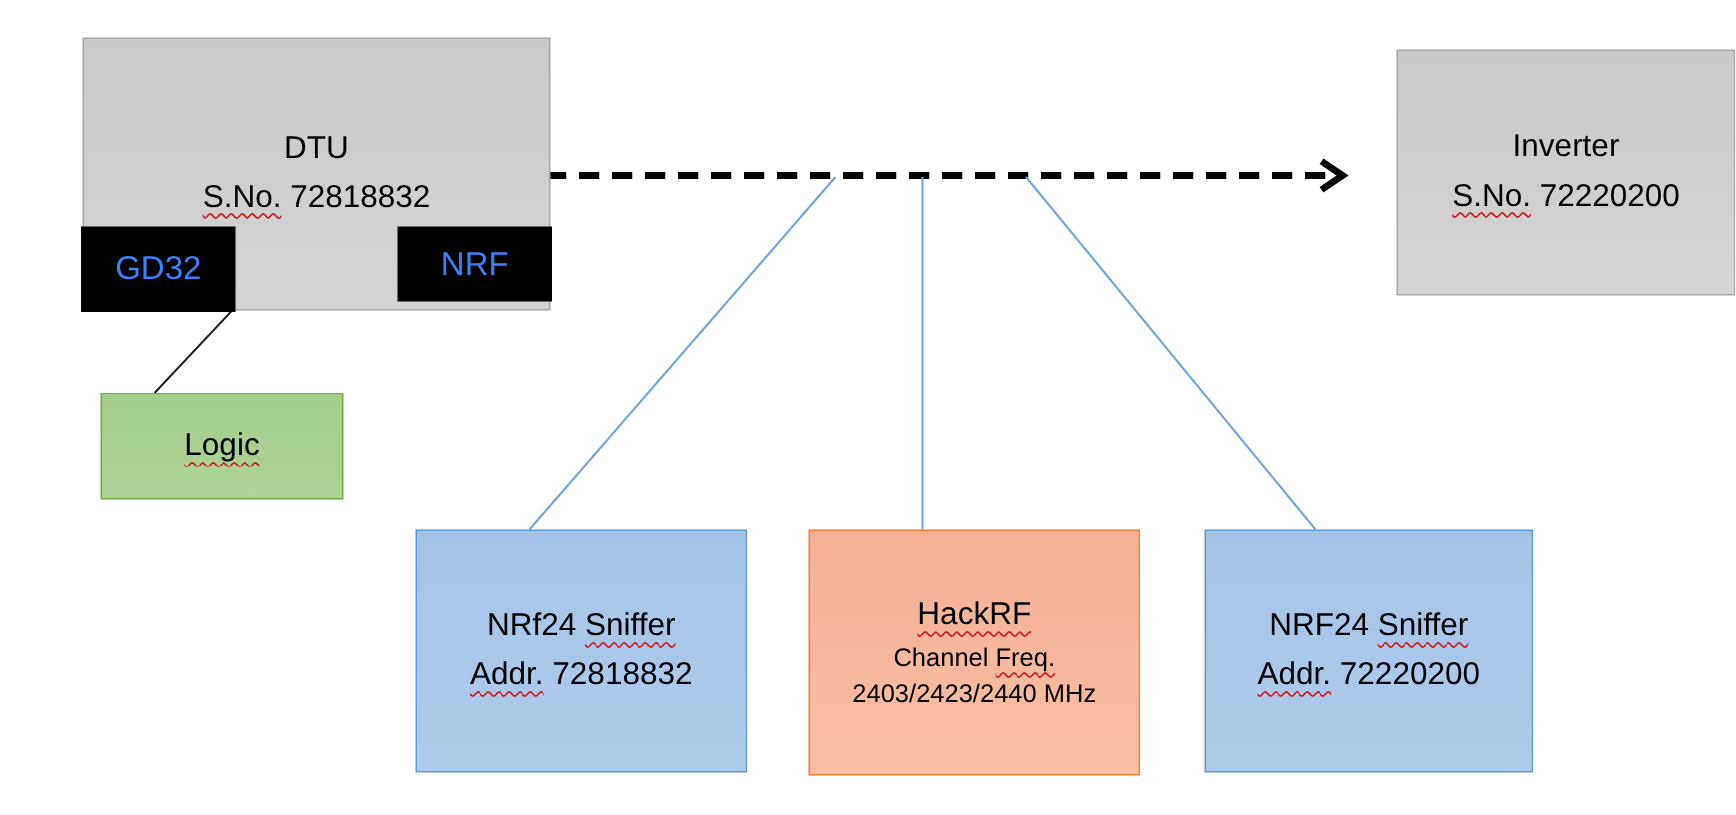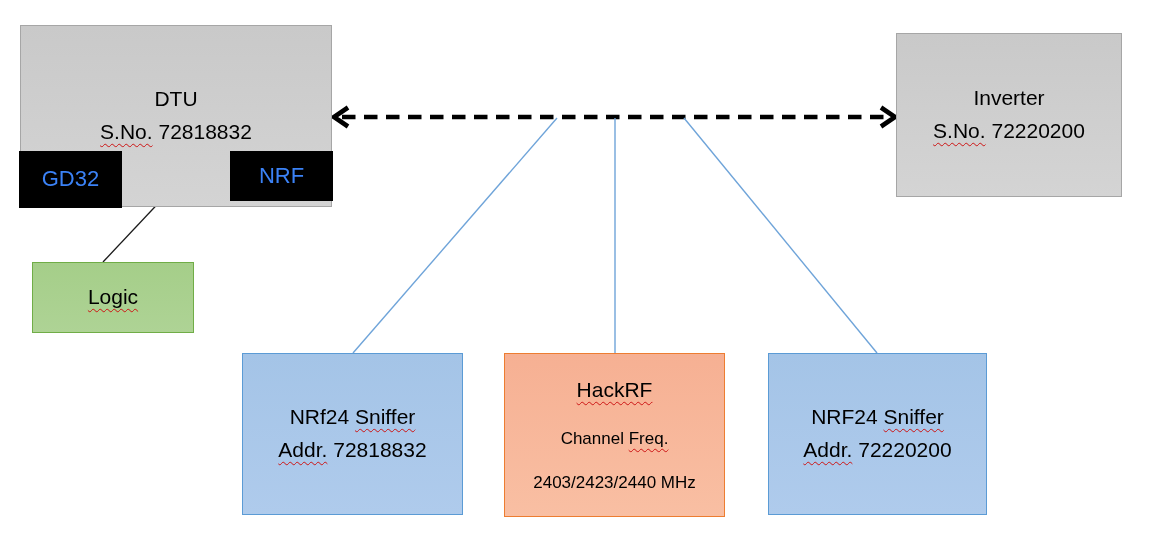--- a/index.html
+++ b/index.html
@@ -24,20 +24,21 @@
 
   .node {
     position: absolute;
     display: flex;
     flex-direction: column;
     justify-content: center;
     align-items: center;
     text-align: center;
     font-size: 21px;
     line-height: 1.55;
+    margin-left: 35px;
   }
 
   .box-gray {
     background: linear-gradient(180deg, #c9c9c9 0%, #d4d4d4 100%);
     border: 1px solid #a6a6a6;
   }
   .box-black {
     background: #000000;
     color: #3b82f6;
     font-size: 22px;
@@ -56,21 +57,21 @@
     border: 1.5px solid #ed7d31;
   }
 
   
   .n-dtu          { left: 20px;  top: 25px;  width: 312px; height: 182px; z-index: 1; }
   .n-gd32         { left: 19px;  top: 151px; width: 103px; height: 57px;  z-index: 2; }
   .n-nrf          { left: 230px; top: 151px; width: 103px; height: 50px;  z-index: 2; }
   .n-logic        { left: 32px;  top: 262px; width: 162px; height: 71px;  z-index: 2; }
   .n-inverter     { left: 896px; top: 33px;  width: 226px; height: 164px; z-index: 1; }
   .n-snifferleft  { left: 242px; top: 353px; width: 221px; height: 162px; z-index: 2; }
-  .n-hackrf       { left: 504px; top: 353px; width: 221px; height: 164px; z-index: 2; gap: 20px; }
+  .n-hackrf       { left: 504px; top: 353px; width: 221px; height: 164px; z-index: 2; }
   .n-snifferright { left: 768px; top: 353px; width: 219px; height: 162px; z-index: 2; }
 
   .n-dtu { justify-content: flex-start; padding-top: 57px; }
 
   .sub { font-size: 17px; line-height: 1.45; }
 
   .sq {
     text-decoration-line: underline;
     text-decoration-style: wavy;
     text-decoration-color: #cc1414;

